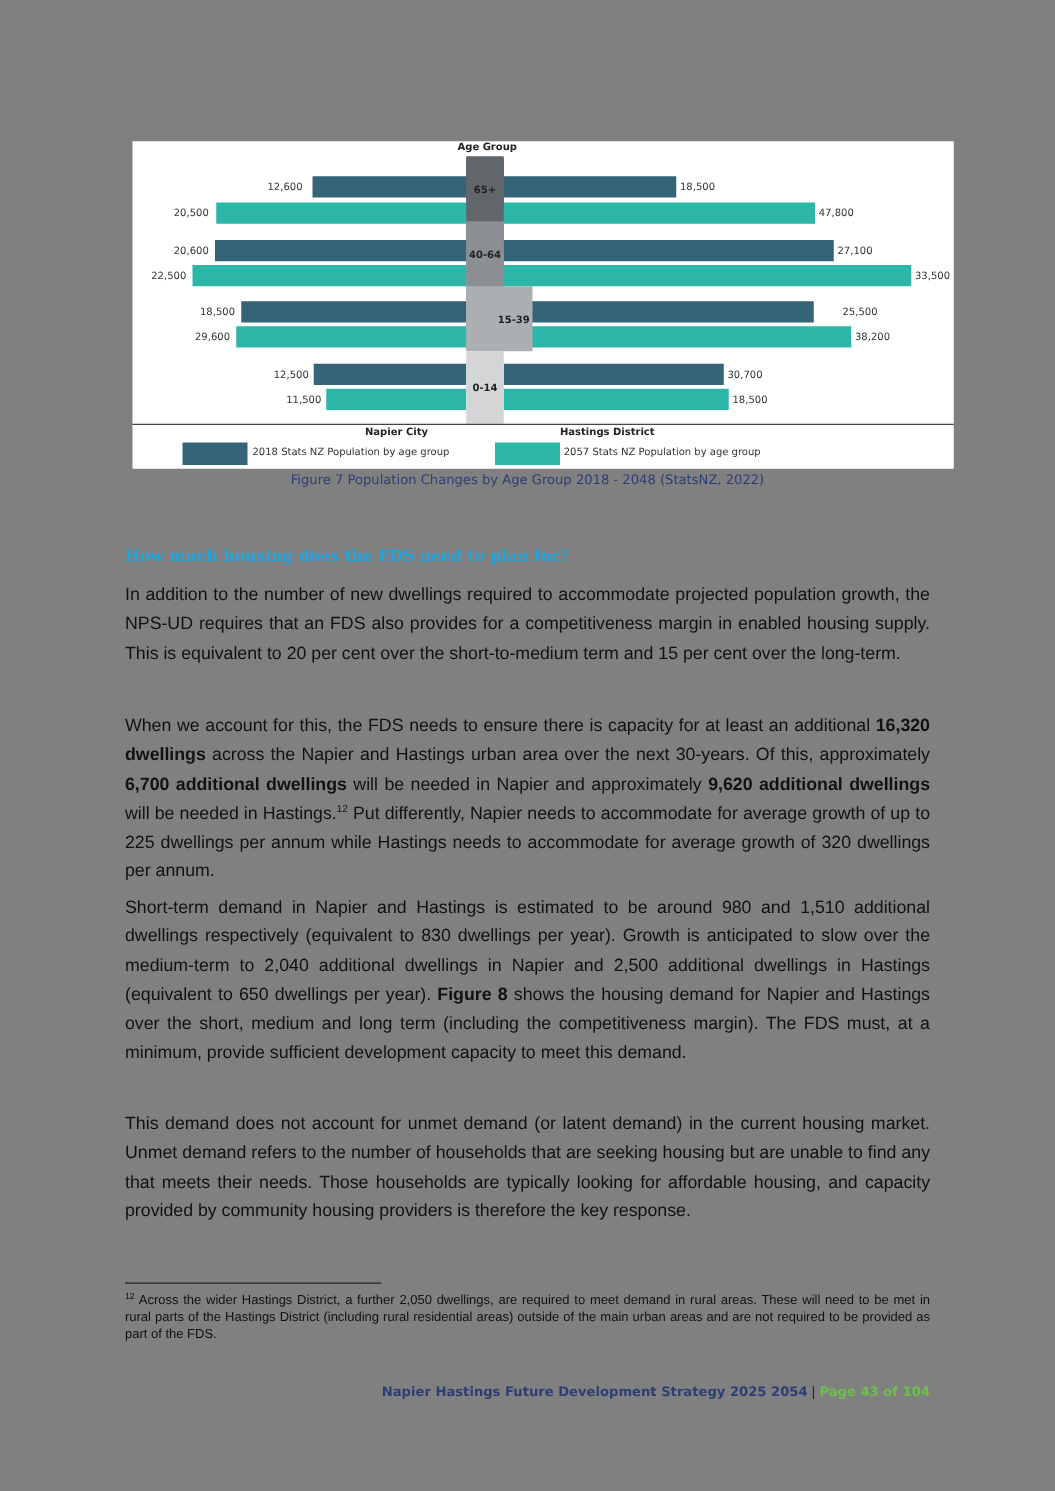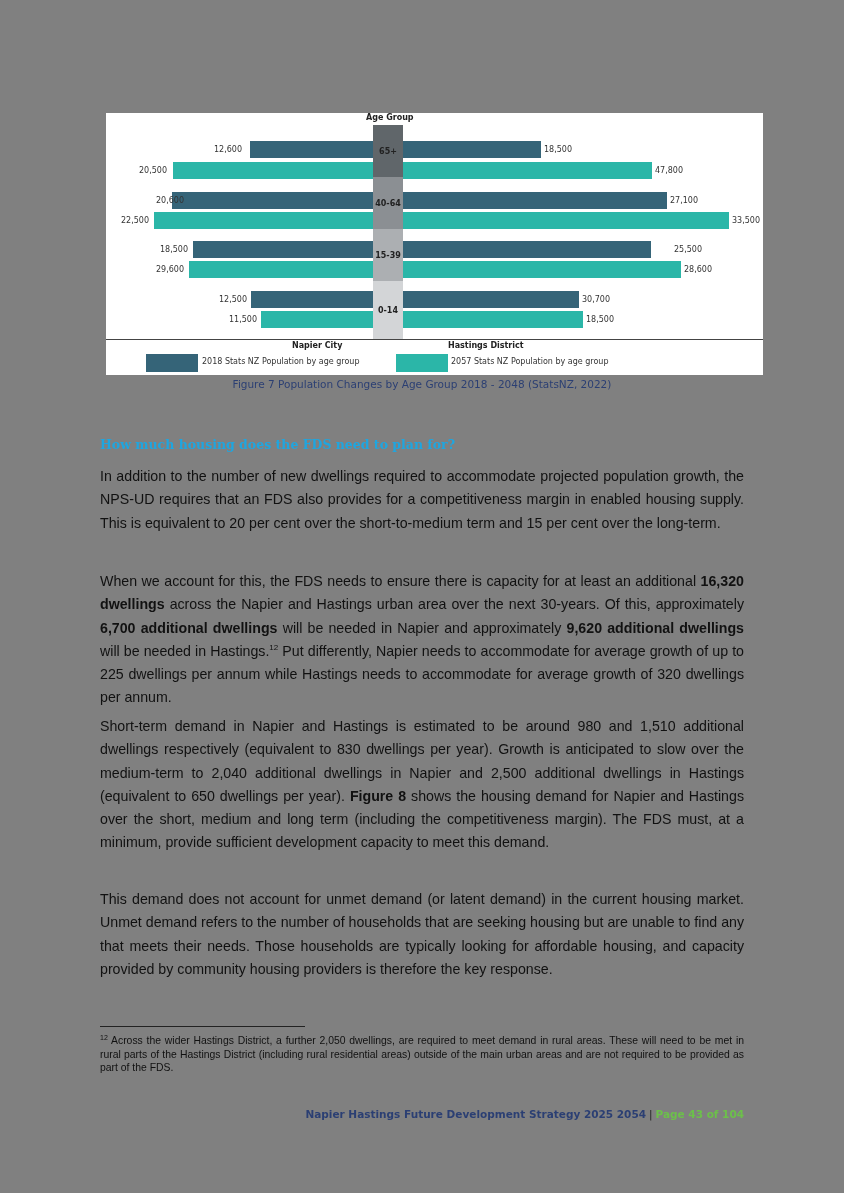--- a/index.html
+++ b/index.html
@@ -85,50 +85,50 @@
   <div class="bar y2018" style="left:144px;width:123px;top:28px;"></div>
   <div class="val" style="left:108px;top:28px;">12,600</div>
   <div class="bar y2048" style="left:67px;width:200px;top:49px;"></div>
   <div class="val" style="left:33px;top:49px;">20,500</div>
   <div class="bar y2018" style="left:297px;width:138px;top:28px;"></div>
   <div class="val" style="left:438px;top:28px;">18,500</div>
   <div class="bar y2048" style="left:297px;width:249px;top:49px;"></div>
   <div class="val" style="left:549px;top:49px;">47,800</div>
 
   <div class="bar y2018" style="left:66px;width:201px;top:79px;"></div>
-  <div class="val" style="left:33px;top:79px;margin-left:17px;">20,600</div>
+  <div class="val" style="left:33px;top:79px;">20,600</div>
   <div class="bar y2048" style="left:48px;width:219px;top:99px;"></div>
   <div class="val" style="left:15px;top:99px;">22,500</div>
   <div class="bar y2018" style="left:297px;width:264px;top:79px;"></div>
   <div class="val" style="left:564px;top:79px;">27,100</div>
   <div class="bar y2048" style="left:297px;width:326px;top:99px;"></div>
   <div class="val" style="left:626px;top:99px;">33,500</div>
 
   <div class="bar y2018" style="left:87px;width:180px;top:128px;"></div>
   <div class="val" style="left:54px;top:128px;">18,500</div>
   <div class="bar y2048" style="left:83px;width:184px;top:148px;"></div>
   <div class="val" style="left:50px;top:148px;">29,600</div>
   <div class="bar y2018" style="left:297px;width:248px;top:128px;"></div>
   <div class="val" style="left:568px;top:128px;">25,500</div>
   <div class="bar y2048" style="left:297px;width:278px;top:148px;"></div>
-  <div class="val" style="left:578px;top:148px;">28,600</div>
+  <div class="val" style="left:578px;top:148px;">38,200</div>
 
   <div class="bar y2018" style="left:145px;width:122px;top:178px;"></div>
   <div class="val" style="left:113px;top:178px;">12,500</div>
   <div class="bar y2048" style="left:155px;width:112px;top:198px;"></div>
   <div class="val" style="left:123px;top:198px;">11,500</div>
   <div class="bar y2018" style="left:297px;width:176px;top:178px;"></div>
   <div class="val" style="left:476px;top:178px;">30,700</div>
   <div class="bar y2048" style="left:297px;width:180px;top:198px;"></div>
   <div class="val" style="left:480px;top:198px;">18,500</div>
 
   <div style="position:absolute;left:267px;top:12px;width:30px;height:214px;">
     <div style="position:absolute;left:0;top:0;width:30px;height:52px;background:#60666a;display:flex;align-items:center;justify-content:center;font-family:'DejaVu Sans',sans-serif;font-size:8px;font-weight:bold;color:#222;">65+</div>
     <div style="position:absolute;left:0;top:52px;width:30px;height:52px;background:#8b8f93;display:flex;align-items:center;justify-content:center;font-family:'DejaVu Sans',sans-serif;font-size:8px;font-weight:bold;color:#222;">40-64</div>
-    <div style="position:absolute;left:0;top:104px;width:30px;height:52px;background:#acafb2;display:flex;align-items:center;justify-content:center;font-family:'DejaVu Sans',sans-serif;font-size:8px;font-weight:bold;color:#222;">15-39</div>
+    <div style="position:absolute;left:0;top:104px;width:30px;height:52px;background:#acafb2;display:flex;align-items:center;justify-content:center;font-family:'DejaVu Sans',sans-serif;font-size:8px;font-weight:bold;color:#222;padding-left:23px;">15-39</div>
     <div style="position:absolute;left:0;top:156px;width:30px;height:58px;background:#d3d5d7;display:flex;align-items:center;justify-content:center;font-family:'DejaVu Sans',sans-serif;font-size:8px;font-weight:bold;color:#222;">0-14</div>
   </div>
 
   <div class="axis-line"></div>
   <div class="side-label" style="left:186px;">Napier City</div>
   <div class="side-label" style="left:312px;margin-left:30px;">Hastings District</div>
 
   <div class="legend-swatch" style="left:40px;background:#356478;"></div>
   <div class="legend-text" style="left:96px;">2018 Stats NZ Population by age group</div>
   <div class="legend-swatch" style="left:290px;background:#2bb6a8;"></div>

